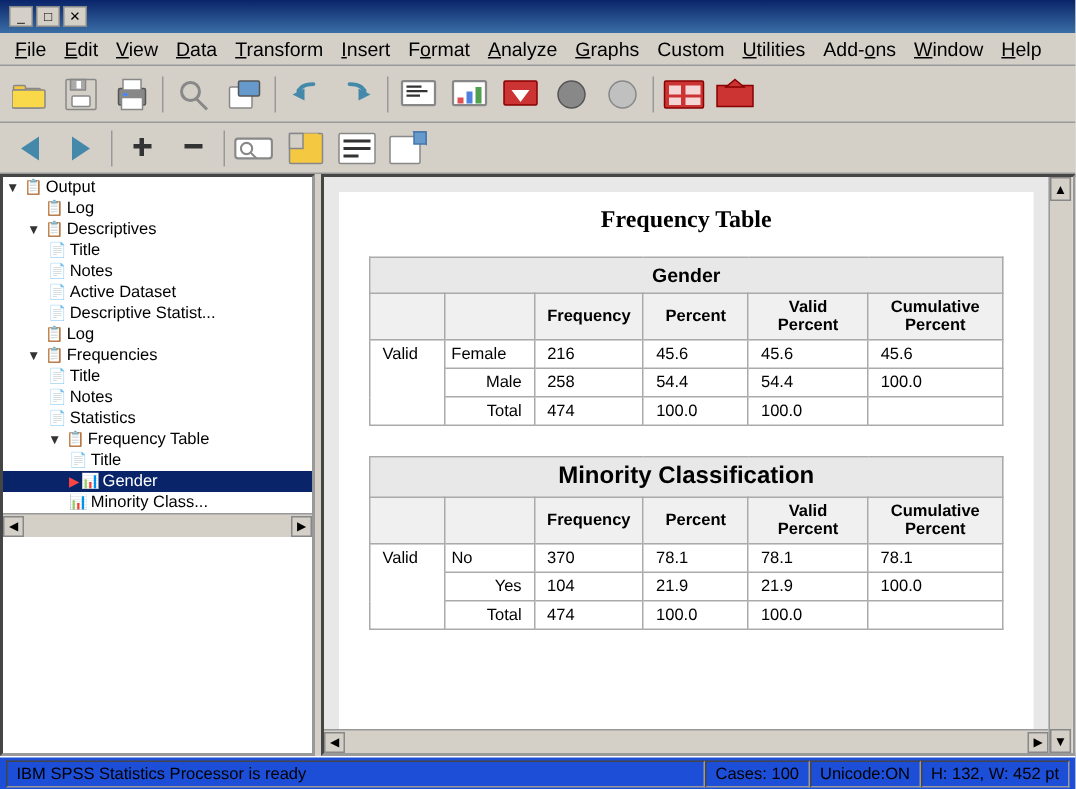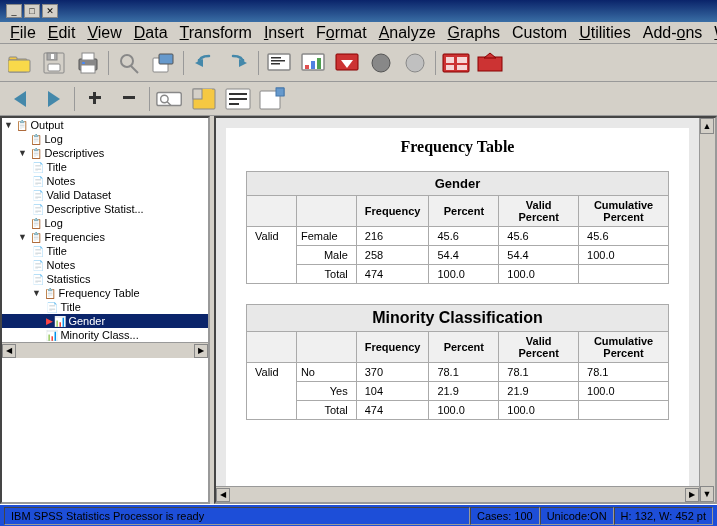--- a/index.html
+++ b/index.html
@@ -31,21 +31,21 @@
     .menu-bar {
       background: #d4d0c8;
       border-bottom: 1px solid #999;
       display: flex;
       padding: 2px 4px;
       height: 22px;
       align-items: center;
     }
     .menu-item {
       padding: 2px 6px;
-      font-size: 16px;
+      font-size: 13px;
       cursor: pointer;
       white-space: nowrap;
     }
 
     
     .toolbar {
       background: #d4d0c8;
       border-bottom: 1px solid #999;
       display: flex;
       align-items: center;
@@ -382,21 +382,21 @@
     <div class="tree-item" style="padding-left:30px">
       <span class="tree-icon">📄</span>
       <span>Title</span>
     </div>
     <div class="tree-item" style="padding-left:30px">
       <span class="tree-icon">📄</span>
       <span>Notes</span>
     </div>
     <div class="tree-item" style="padding-left:30px">
       <span class="tree-icon">📄</span>
-      <span>Valid Dataset</span>
+      <span>Active Dataset</span>
     </div>
     <div class="tree-item" style="padding-left:30px">
       <span class="tree-icon">📄</span>
       <span>Descriptive Statist...</span>
     </div>
 
     <div class="tree-item" style="padding-left:16px">
       <span class="expand-btn" style="width:12px"></span>
       <span class="tree-icon">📋</span>
       <span>Log</span>

